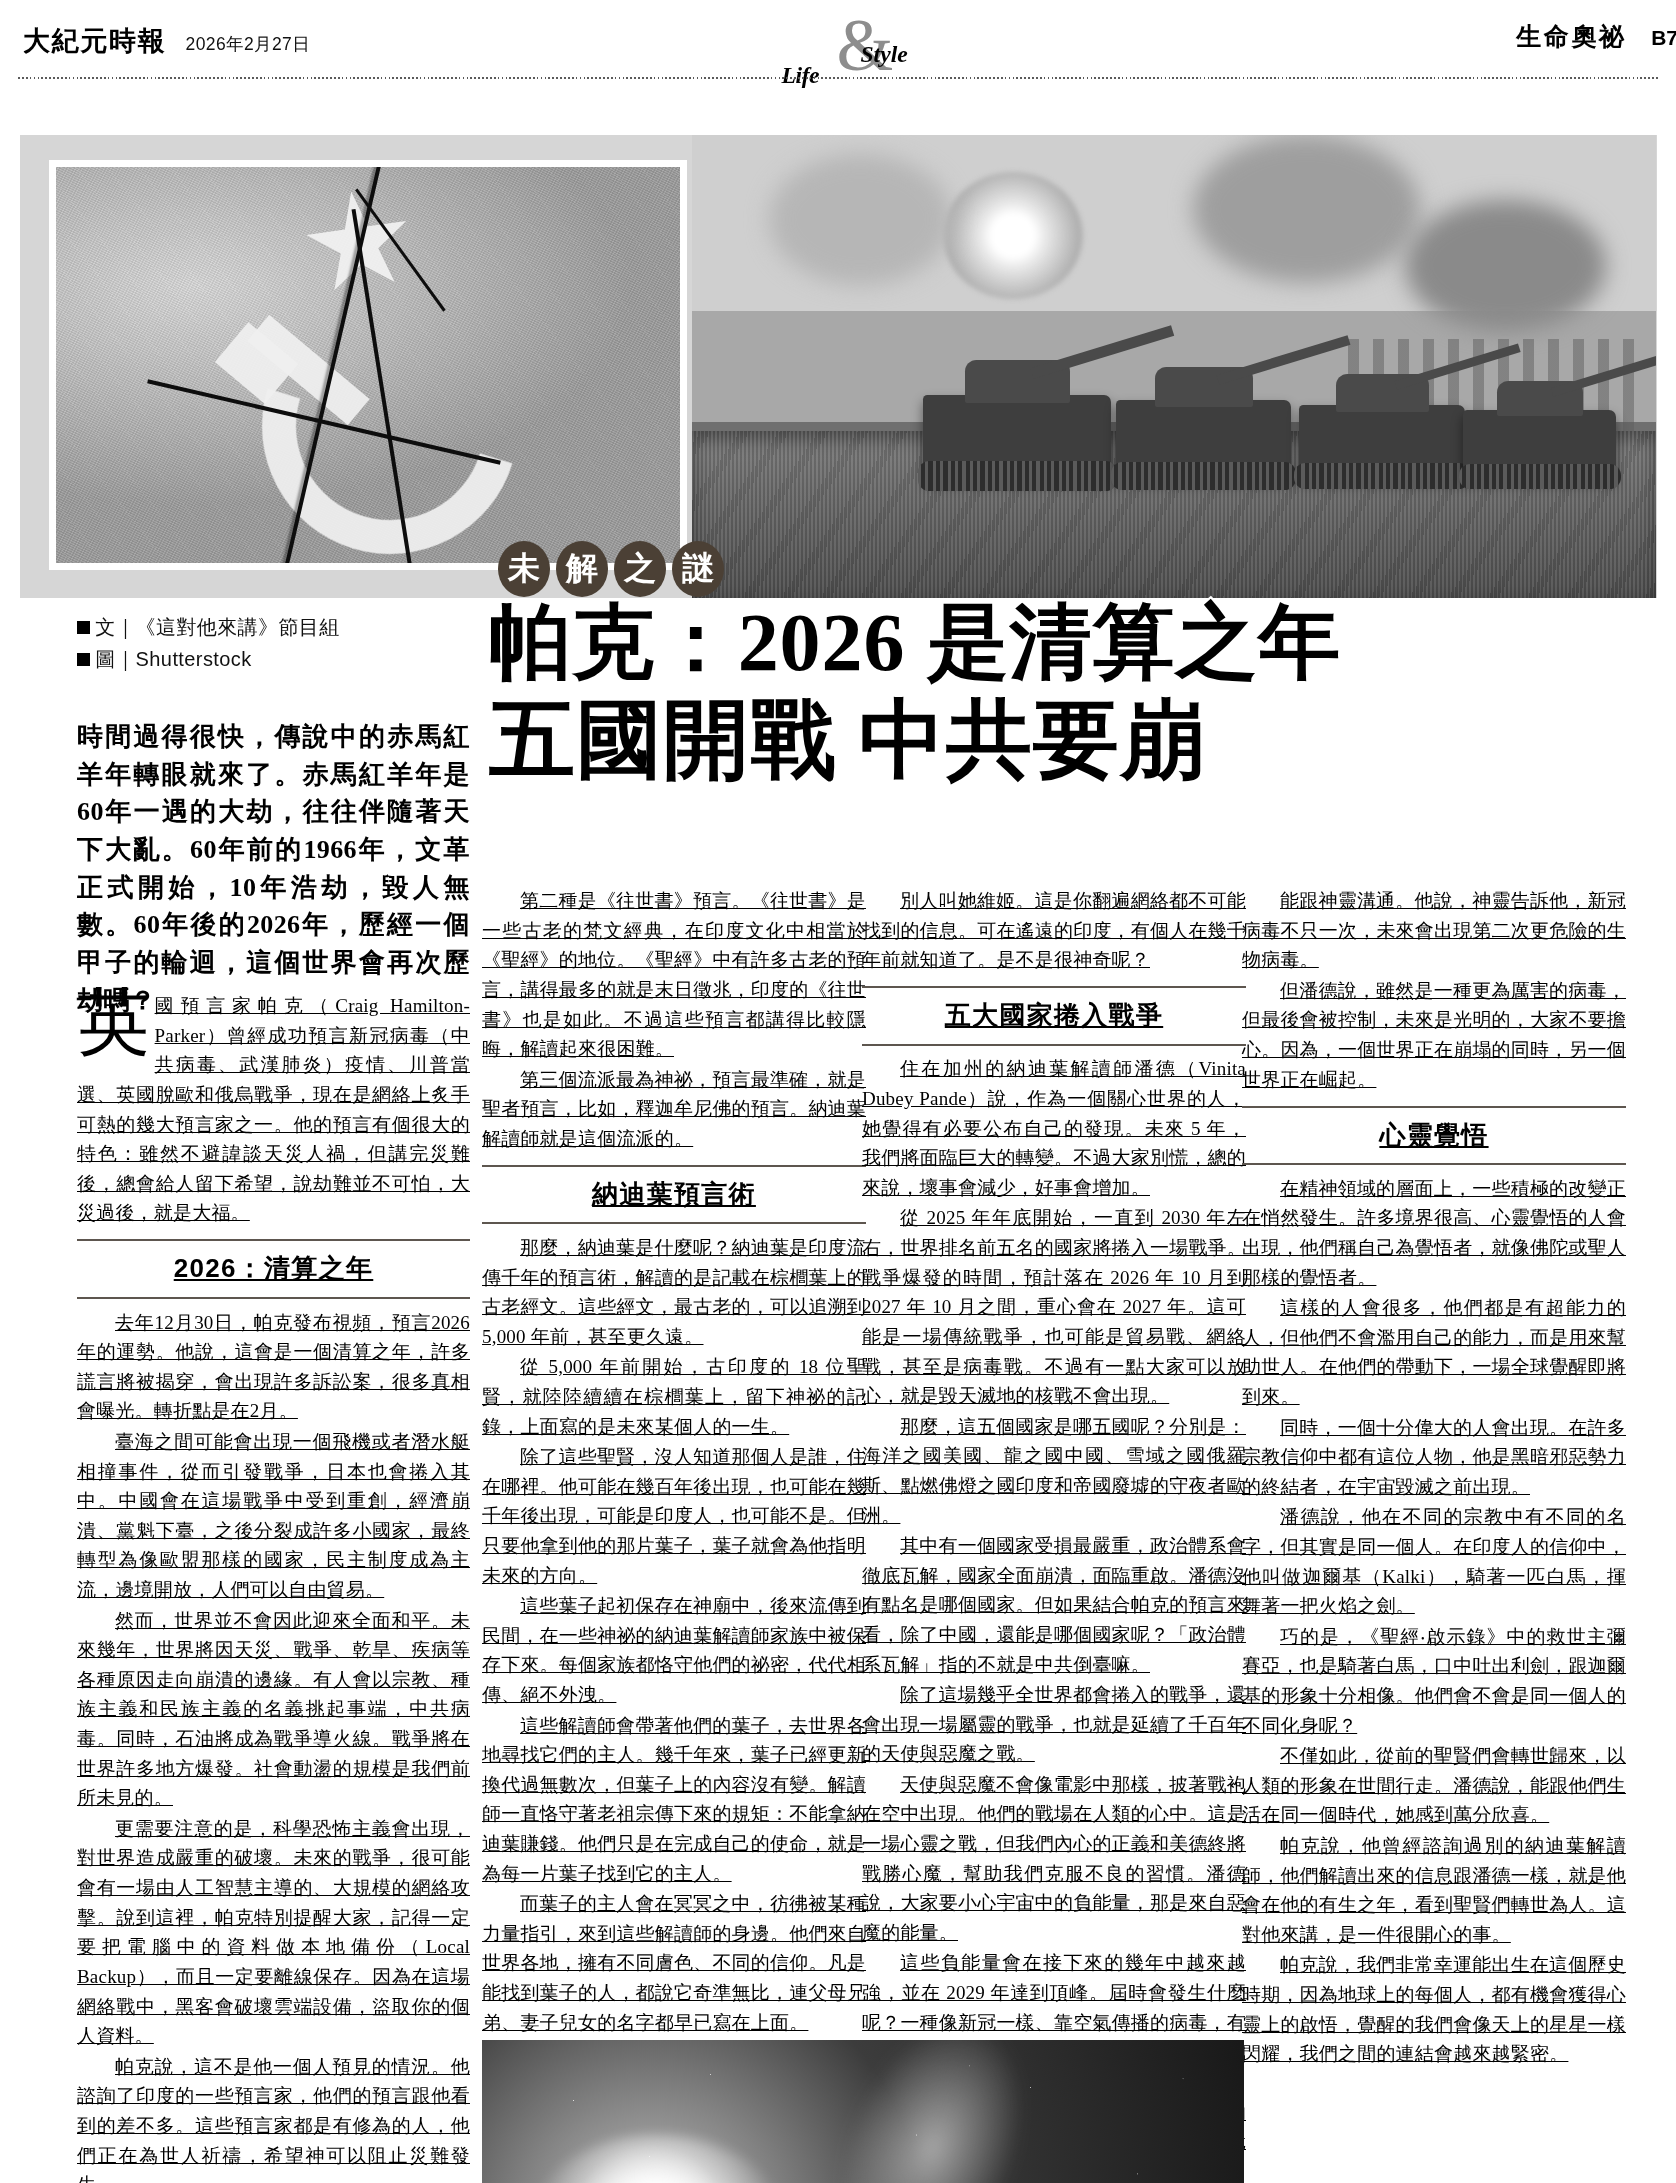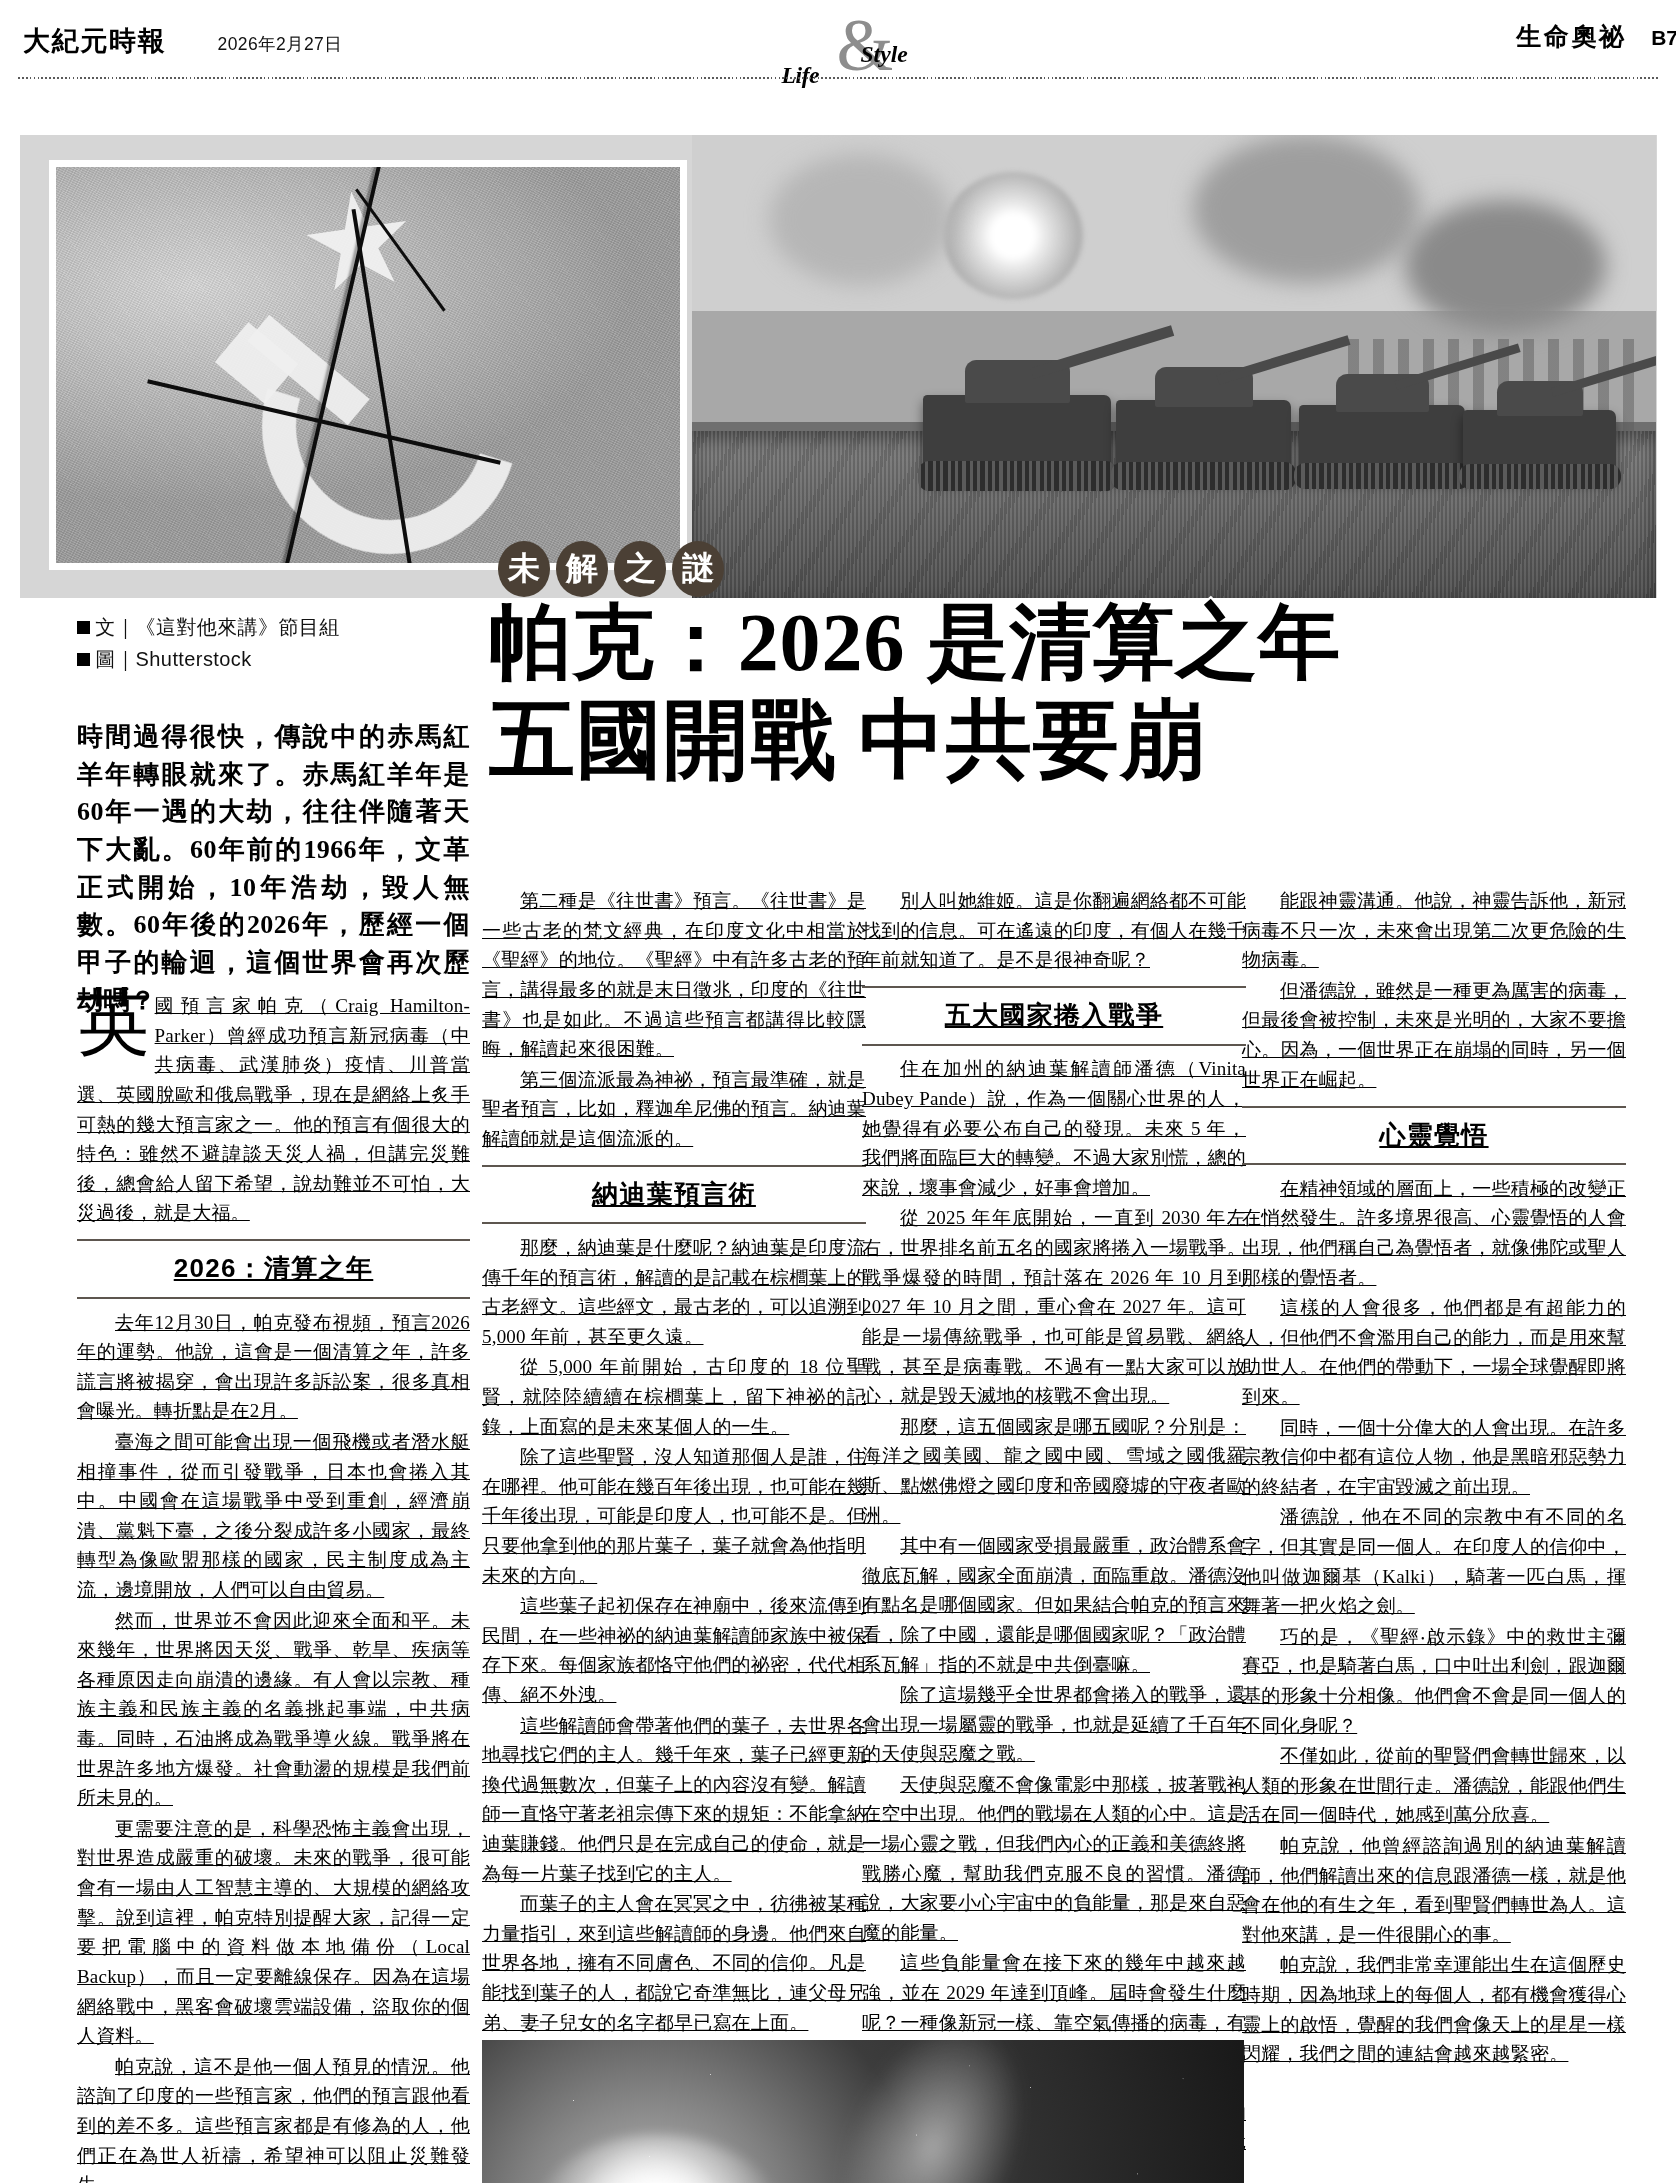--- a/index.html
+++ b/index.html
@@ -2,21 +2,21 @@
 <html style="font-size:7px"><head>
 <meta charset="utf-8">
 <style>
   html,body{margin:0;padding:0;background:#ffffff;}
   body{width:1676px;height:2501px;position:relative;font-family:"Liberation Serif","DejaVu Serif",serif;color:#000;}
 
   
   .masthead{position:absolute;left:0;top:0;width:1676px;height:86px;padding-left:28px;}
   .mh-left{position:absolute;left:23px;top:23px;display:flex;align-items:baseline;gap:19px;}
   .mh-paper{font-family:"Liberation Serif",serif;font-weight:700;font-size:27px;letter-spacing:1.7px;}
-  .mh-date{font-family:"Liberation Sans",sans-serif;font-size:17.5px;color:#111;letter-spacing:0.4px;margin-left:32px;}
+  .mh-date{font-family:"Liberation Sans",sans-serif;font-size:17.5px;color:#111;letter-spacing:0.4px;}
   .mh-logo{position:absolute;left:50%;top:12.2px;transform:translateX(-50%);width:245px;height:65px;}
   .mh-logo .lf{position:absolute;left:52px;top:9.6px;font-family:"Liberation Serif",serif;font-weight:700;font-size:23.6px;font-style:italic;letter-spacing:-0.4px;margin-top:40px;}
   .mh-logo .amp{position:absolute;left:107px;top:-7.9px;font-family:"Liberation Serif",serif;font-size:73px;color:#8d8d8d;font-weight:400;}
   .mh-logo .st{position:absolute;left:131px;top:29px;font-family:"Liberation Serif",serif;font-weight:700;font-size:23.6px;font-style:italic;}
   .mh-right{position:absolute;right:26px;top:20px;display:flex;align-items:baseline;gap:24.5px;}
   .mh-section{font-family:"Liberation Serif",serif;font-weight:700;font-size:25px;letter-spacing:2.6px;}
   .mh-page{font-family:"Liberation Sans",sans-serif;font-weight:700;font-size:21px;}
   .mh-rule{position:absolute;left:18.3px;top:77px;width:1640px;height:2.2px;
            background:repeating-linear-gradient(to right,#5a5a5a 0 1.7px,transparent 1.7px 3.9px);}
 

